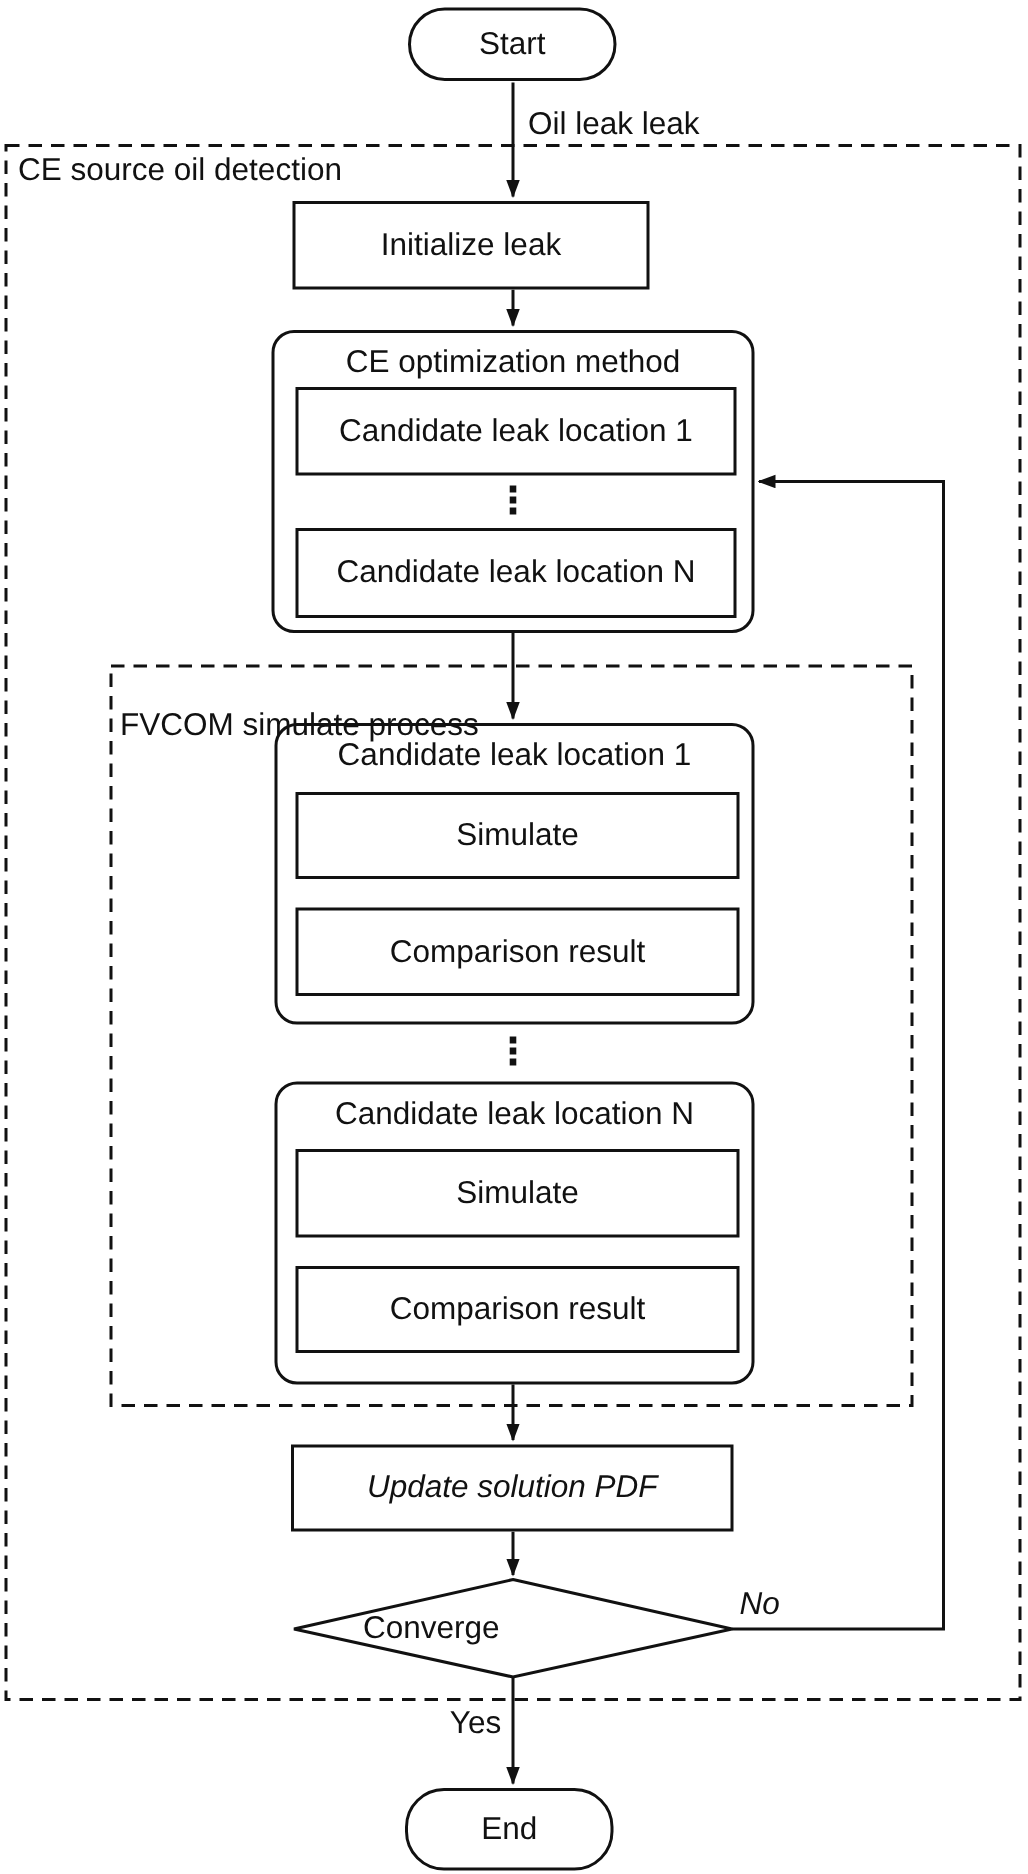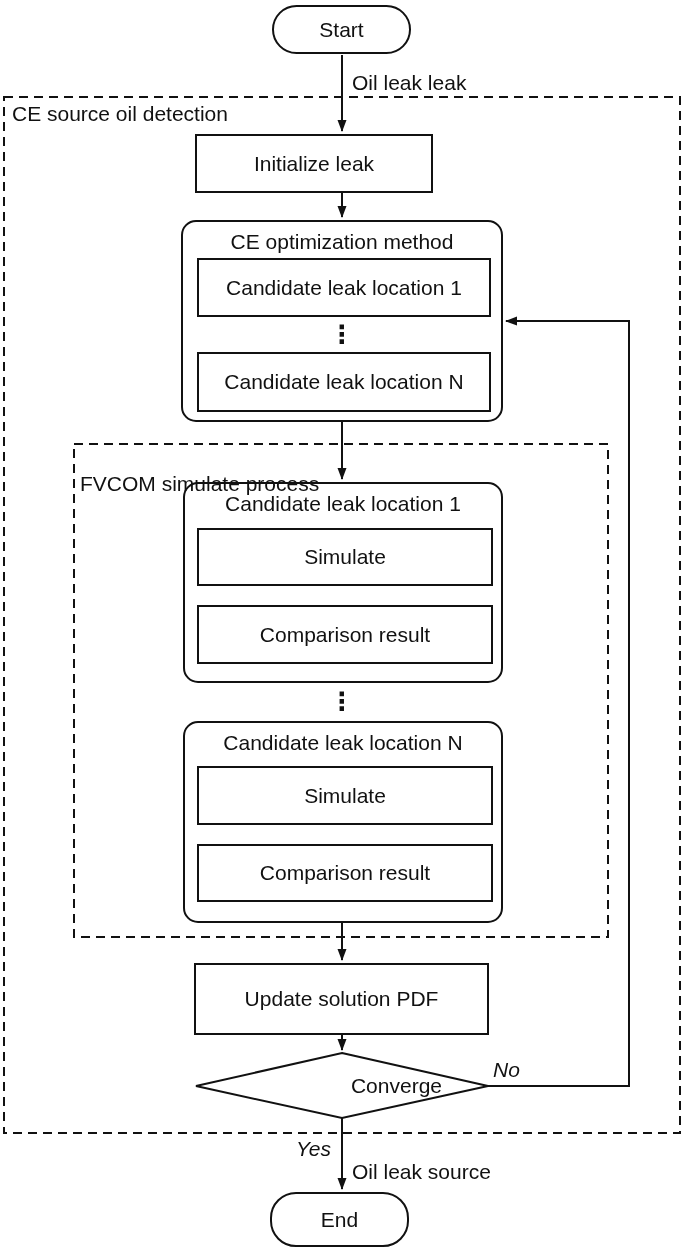--- a/index.html
+++ b/index.html
@@ -105,27 +105,26 @@
   <div class="box group" style="left:183px;top:721px;width:320px;height:202px;">
     <div class="group-title">Candidate leak location N</div>
     <div class="box" style="left:12px;top:43px;width:296px;height:59px;">
       <span>Simulate</span>
     </div>
     <div class="box" style="left:12px;top:121px;width:296px;height:58px;">
       <span>Comparison result</span>
     </div>
   </div>
 
-  <div class="box" style="left:194px;top:963px;width:295px;height:72px;">
+  <div class="box" style="left:194px;top:963px;width:295px;height:58px;font-style:italic;">
     <span>Update solution PDF</span>
   </div>
 
-  <div class="flabel" style="left:242px;top:1073px;width:200px;text-align:right;">Converge</div>
+  <div class="flabel" style="left:242px;top:1073px;width:200px;text-align:left;">Converge</div>
 
   <div class="flabel" style="left:493px;top:1057px;font-style:italic;">No</div>
-  <div class="flabel" style="left:296px;top:1136px;width:42px;text-align:left;font-style:italic;">Yes</div>
-  <div class="flabel" style="left:352px;top:1159px;">Oil leak source</div>
+  <div class="flabel" style="left:296px;top:1136px;width:42px;text-align:center;">Yes</div>
 
   <div class="box pill" style="left:270px;top:1192px;width:139px;height:55px;justify-content:center;">
     <span>End</span>
   </div>
 
 </div>
 
 </body></html>

